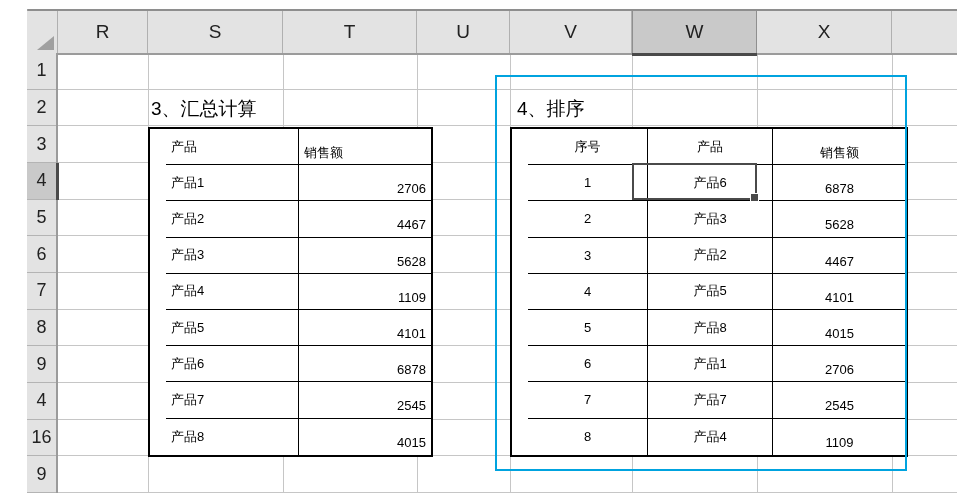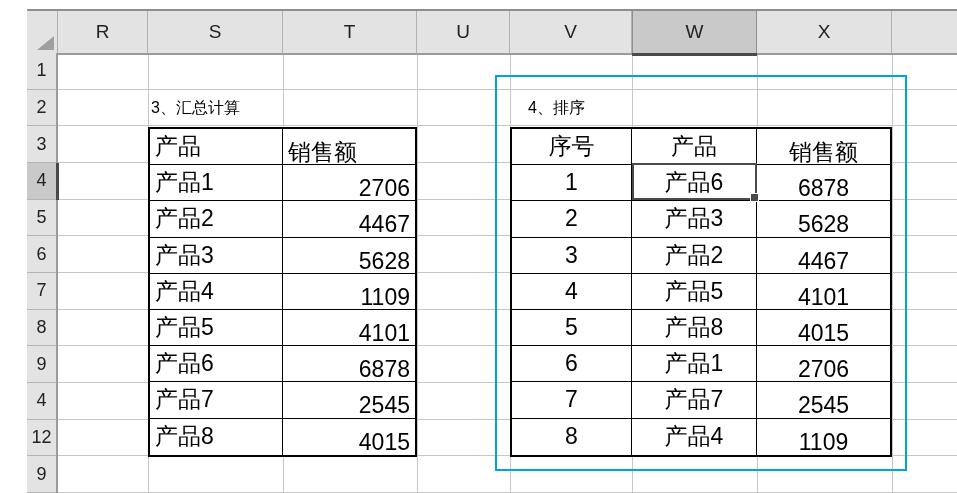--- a/index.html
+++ b/index.html
@@ -24,26 +24,26 @@
   .row-band{position:absolute;left:27px;top:53px;width:31px;height:440px;background:#e3e3e3;
             border-right:2px solid #9b9b9b;box-sizing:border-box;display:flex;flex-direction:column;z-index:1;}
   .row-head{height:36.67px;flex:none;box-sizing:border-box;border-bottom:1px solid #b4b4b4;
             display:flex;align-items:center;justify-content:center;font-size:18px;color:#222;}
   .row-head.selected{background:#c9c9c9;box-shadow:3px 0 0 0 #4a4a4a;}
   
   .hgrid{position:absolute;left:58px;top:53px;width:899px;height:440px;z-index:0;
          background:repeating-linear-gradient(to bottom,transparent 0,transparent 35.67px,#c6c6c6 35.67px,#c6c6c6 36.67px);}
   .vline{position:absolute;top:53px;height:440px;width:1px;background:#c6c6c6;z-index:0;}
   
-  .cell-title{position:absolute;height:37px;display:flex;align-items:center;font-size:16px;z-index:2;background:transparent;}
+  .cell-title{position:absolute;height:37px;display:flex;align-items:center;font-size:19px;z-index:2;background:transparent;}
   .title-left{left:151px;top:90px;}
-  .title-right{left:528px;top:90px;}
+  .title-right{left:517px;top:90px;}
   
   .xtable{position:absolute;top:127px;display:grid;border:2px solid #000;background:#fff;z-index:2;
-          grid-auto-rows:36.2px;font-size:23px;}
+          grid-auto-rows:36.2px;font-size:13px;padding-left:16px;}
   .t-left{left:148px;grid-template-columns:133px 132px;}
   .t-right{left:510px;grid-template-columns:120px 125px 133px;}
   .tc{box-sizing:border-box;border-right:1px solid #000;border-bottom:1px solid #000;
       display:flex;align-items:center;overflow:hidden;}
   .tc.last-c{border-right:none;margin-top:12px;}
   .tc.last-r{border-bottom:none;}
   .al-l{padding-left:5px;justify-content:flex-start;}
   .al-r{padding-right:5px;justify-content:flex-end;}
   .al-c{justify-content:center;}
   
@@ -81,21 +81,21 @@
     <div class="row-head">1</div>
     <div class="row-head">2</div>
     <div class="row-head">3</div>
     <div class="row-head selected">4</div>
     <div class="row-head">5</div>
     <div class="row-head">6</div>
     <div class="row-head">7</div>
     <div class="row-head">8</div>
     <div class="row-head">9</div>
     <div class="row-head">4</div>
-    <div class="row-head">12</div>
+    <div class="row-head">16</div>
     <div class="row-head">9</div>
   </div>
 
   <div class="hgrid"></div>
   <div class="vline" style="left:148px"></div>
   <div class="vline" style="left:283px"></div>
   <div class="vline" style="left:417px"></div>
   <div class="vline" style="left:510px"></div>
   <div class="vline" style="left:632px"></div>
   <div class="vline" style="left:757px"></div>

